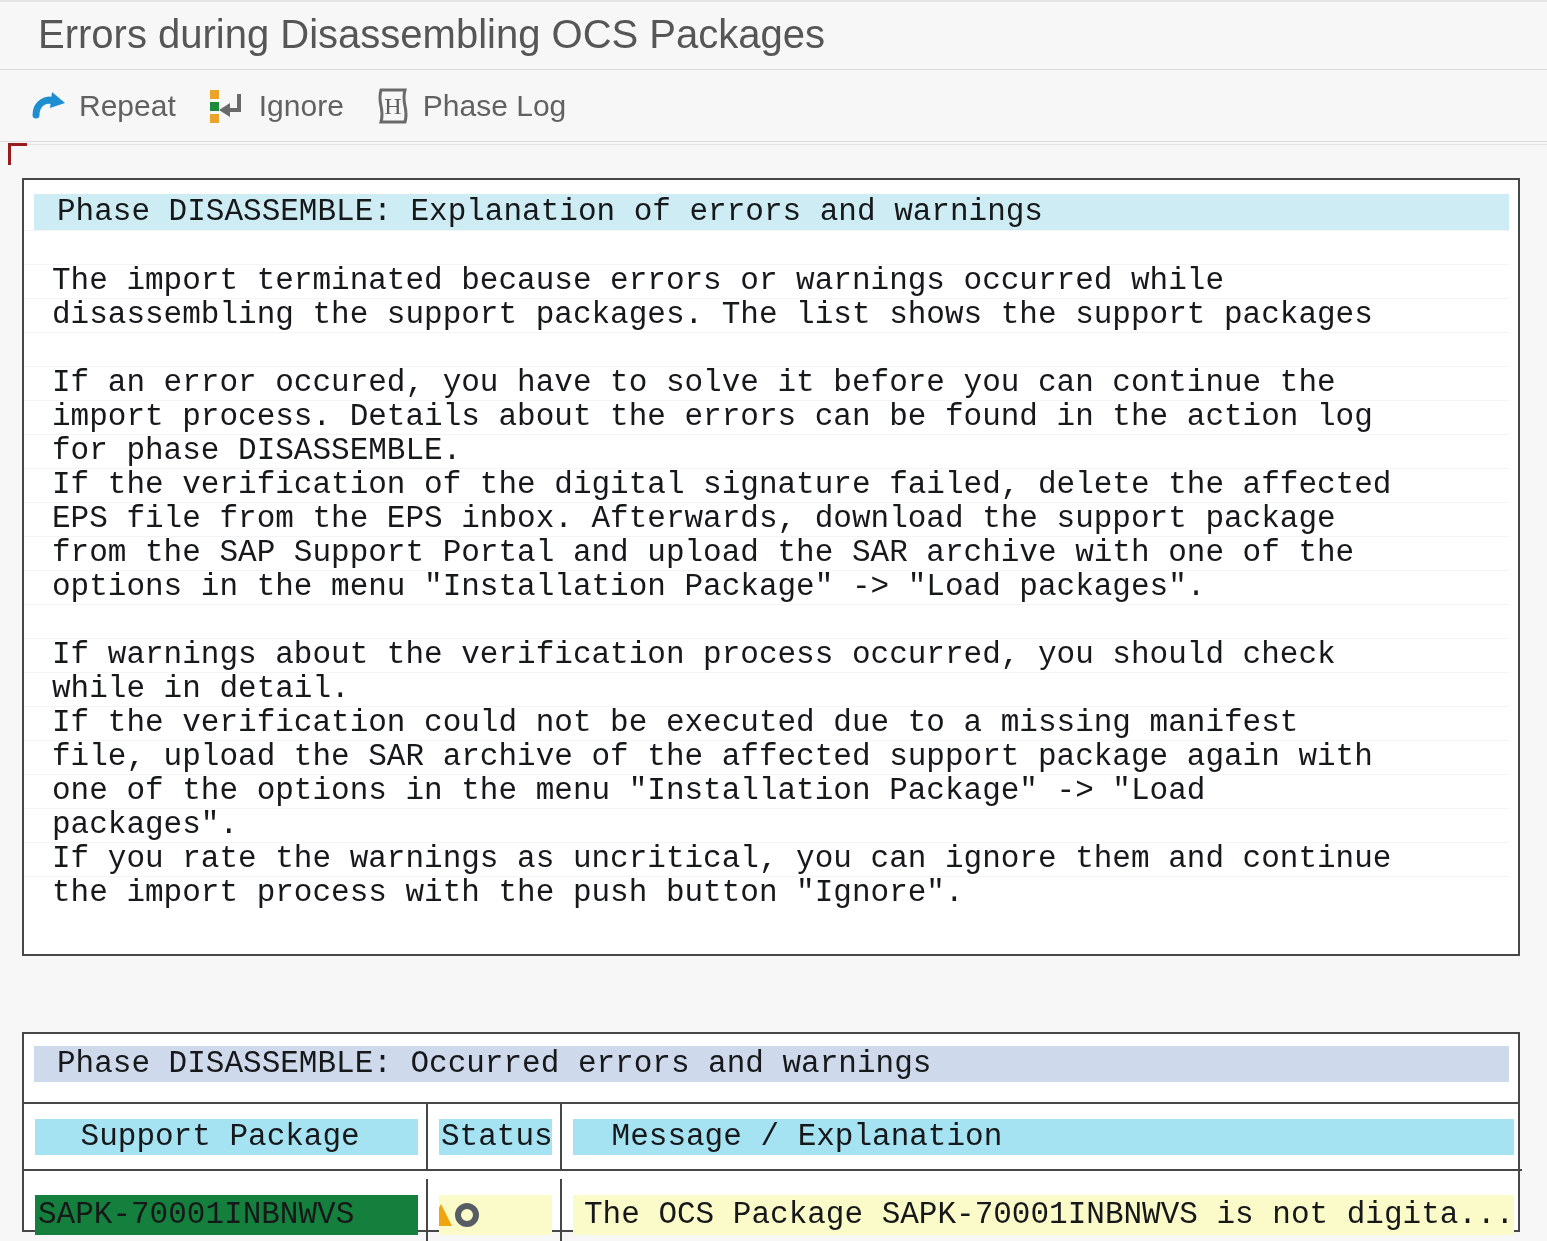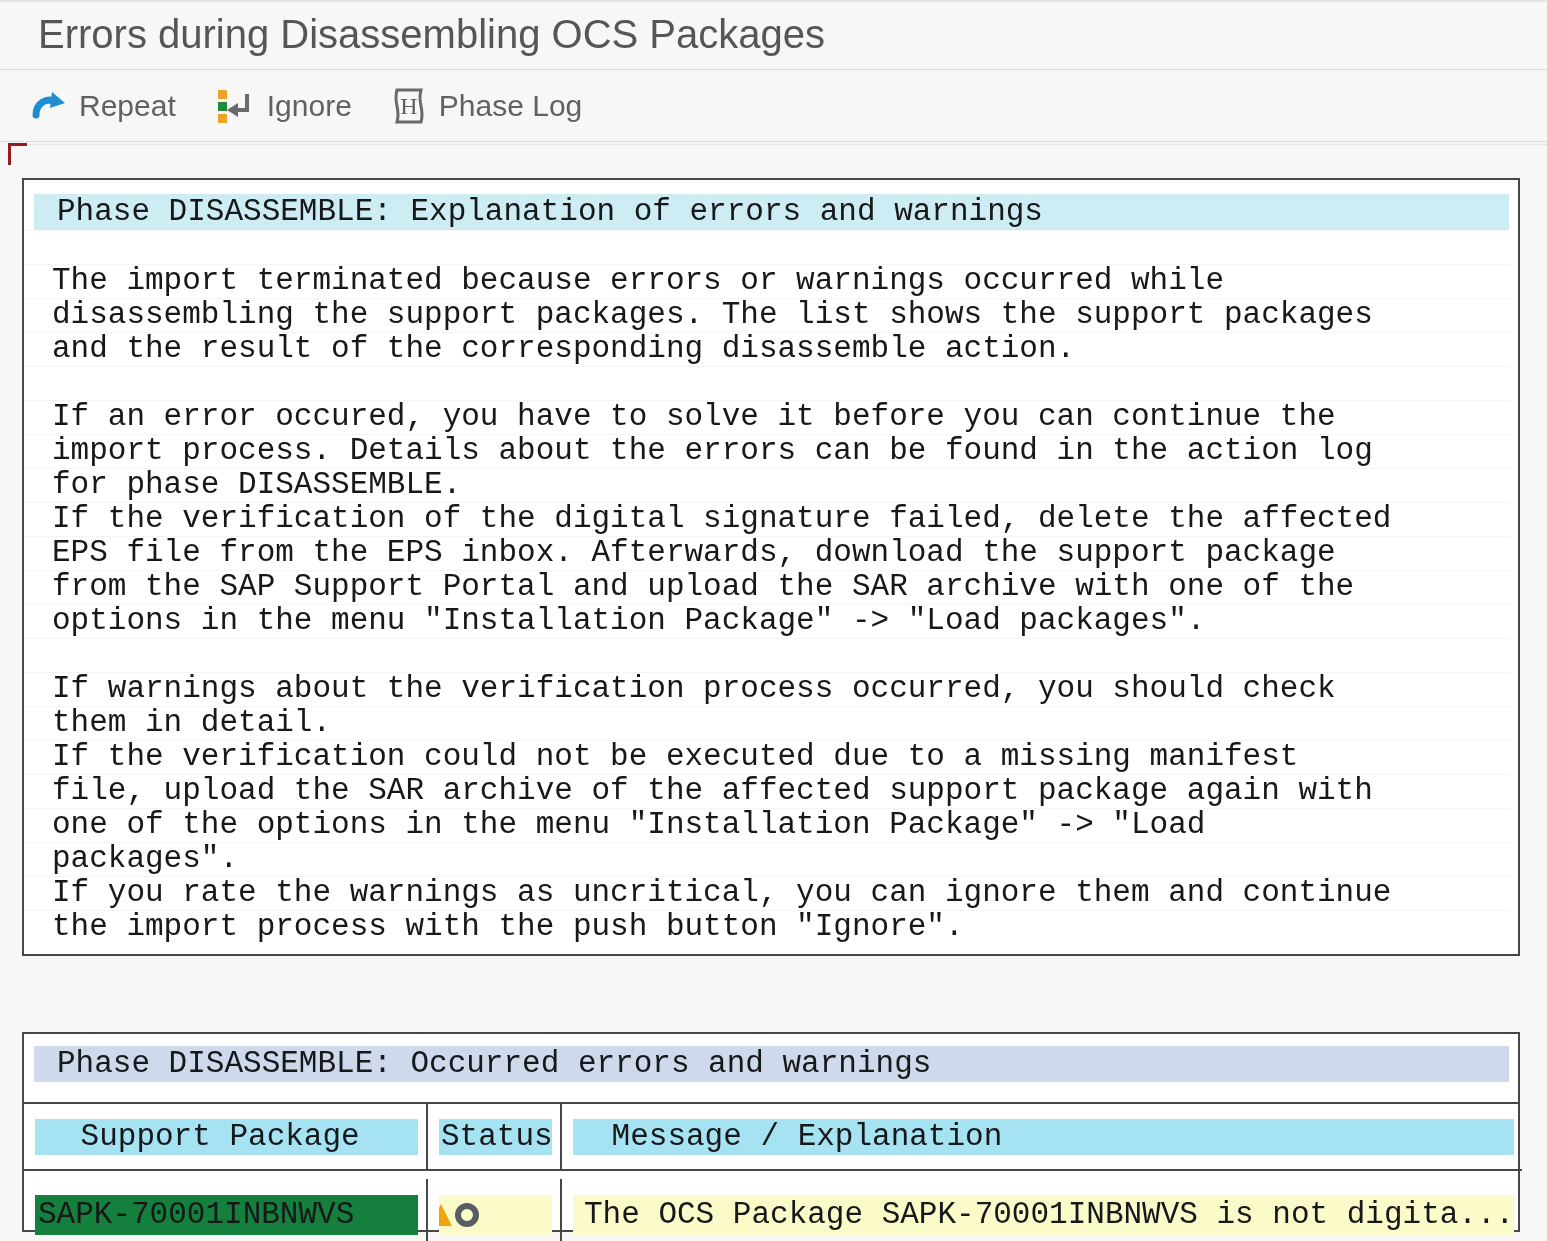--- a/index.html
+++ b/index.html
@@ -6,21 +6,21 @@
   body{
     width:1547px;height:1241px;position:relative;overflow:hidden;
     background:#f7f7f7;font-family:"Liberation Sans",sans-serif;
     border-top:2px solid #e4e4e4;box-sizing:border-box;
   }
   
   .titlebar{position:absolute;top:0;left:0;right:0;height:67px;border-bottom:1px solid #dcdcdc;}
   .title{position:absolute;left:38px;top:0;line-height:64px;font-size:40px;color:#565656;white-space:nowrap;}
   
   .toolbar{position:absolute;top:68px;left:0;right:0;height:72px;border-bottom:1px solid #dcdcdc;
-    display:flex;align-items:center;padding-left:30px;gap:40px;box-sizing:border-box;}
+    display:flex;align-items:center;padding-left:30px;gap:32px;box-sizing:border-box;}
   .tbtn{display:flex;align-items:center;gap:13px;font-size:30px;color:#616161;cursor:default;white-space:nowrap;}
   .tbtn svg{display:block}
   
   .rule-line{position:absolute;top:142px;left:10px;right:0;height:1px;background:#e4e4e4;}
   .corner-mark{position:absolute;left:8px;top:141px;width:16px;height:19px;
     border-left:3px solid #9a1b1e;border-top:3px solid #9a1b1e;}
   
   .panel{position:absolute;left:22px;width:1498px;background:#ffffff;
     border:2px solid #474747;box-sizing:border-box;}
   .panel-expl{top:176px;height:778px;}
@@ -93,32 +93,31 @@
 
 <div class="rule-line"></div>
 <div class="corner-mark"></div>
 
 <section class="panel panel-expl">
   <div class="strip strip-cyan">Phase DISASSEMBLE: Explanation of errors and warnings</div>
   <div class="expl-body">
     <div class="tline"></div>
     <div class="tline">The import terminated because errors or warnings occurred while</div>
     <div class="tline">disassembling the support packages. The list shows the support packages</div>
-    <div class="tline">and the result of the corresponding disassemble action.</div>
     <div class="tline"></div>
     <div class="tline">If an error occured, you have to solve it before you can continue the</div>
     <div class="tline">import process. Details about the errors can be found in the action log</div>
     <div class="tline">for phase DISASSEMBLE.</div>
     <div class="tline">If the verification of the digital signature failed, delete the affected</div>
     <div class="tline">EPS file from the EPS inbox. Afterwards, download the support package</div>
     <div class="tline">from the SAP Support Portal and upload the SAR archive with one of the</div>
     <div class="tline">options in the menu "Installation Package" -&gt; "Load packages".</div>
     <div class="tline"></div>
     <div class="tline">If warnings about the verification process occurred, you should check</div>
-    <div class="tline">them in detail.</div>
+    <div class="tline">while in detail.</div>
     <div class="tline">If the verification could not be executed due to a missing manifest</div>
     <div class="tline">file, upload the SAR archive of the affected support package again with</div>
     <div class="tline">one of the options in the menu "Installation Package" -&gt; "Load</div>
     <div class="tline">packages".</div>
     <div class="tline">If you rate the warnings as uncritical, you can ignore them and continue</div>
     <div class="tline">the import process with the push button "Ignore".</div>
   </div>
 </section>
 
 <section class="panel panel-err">

